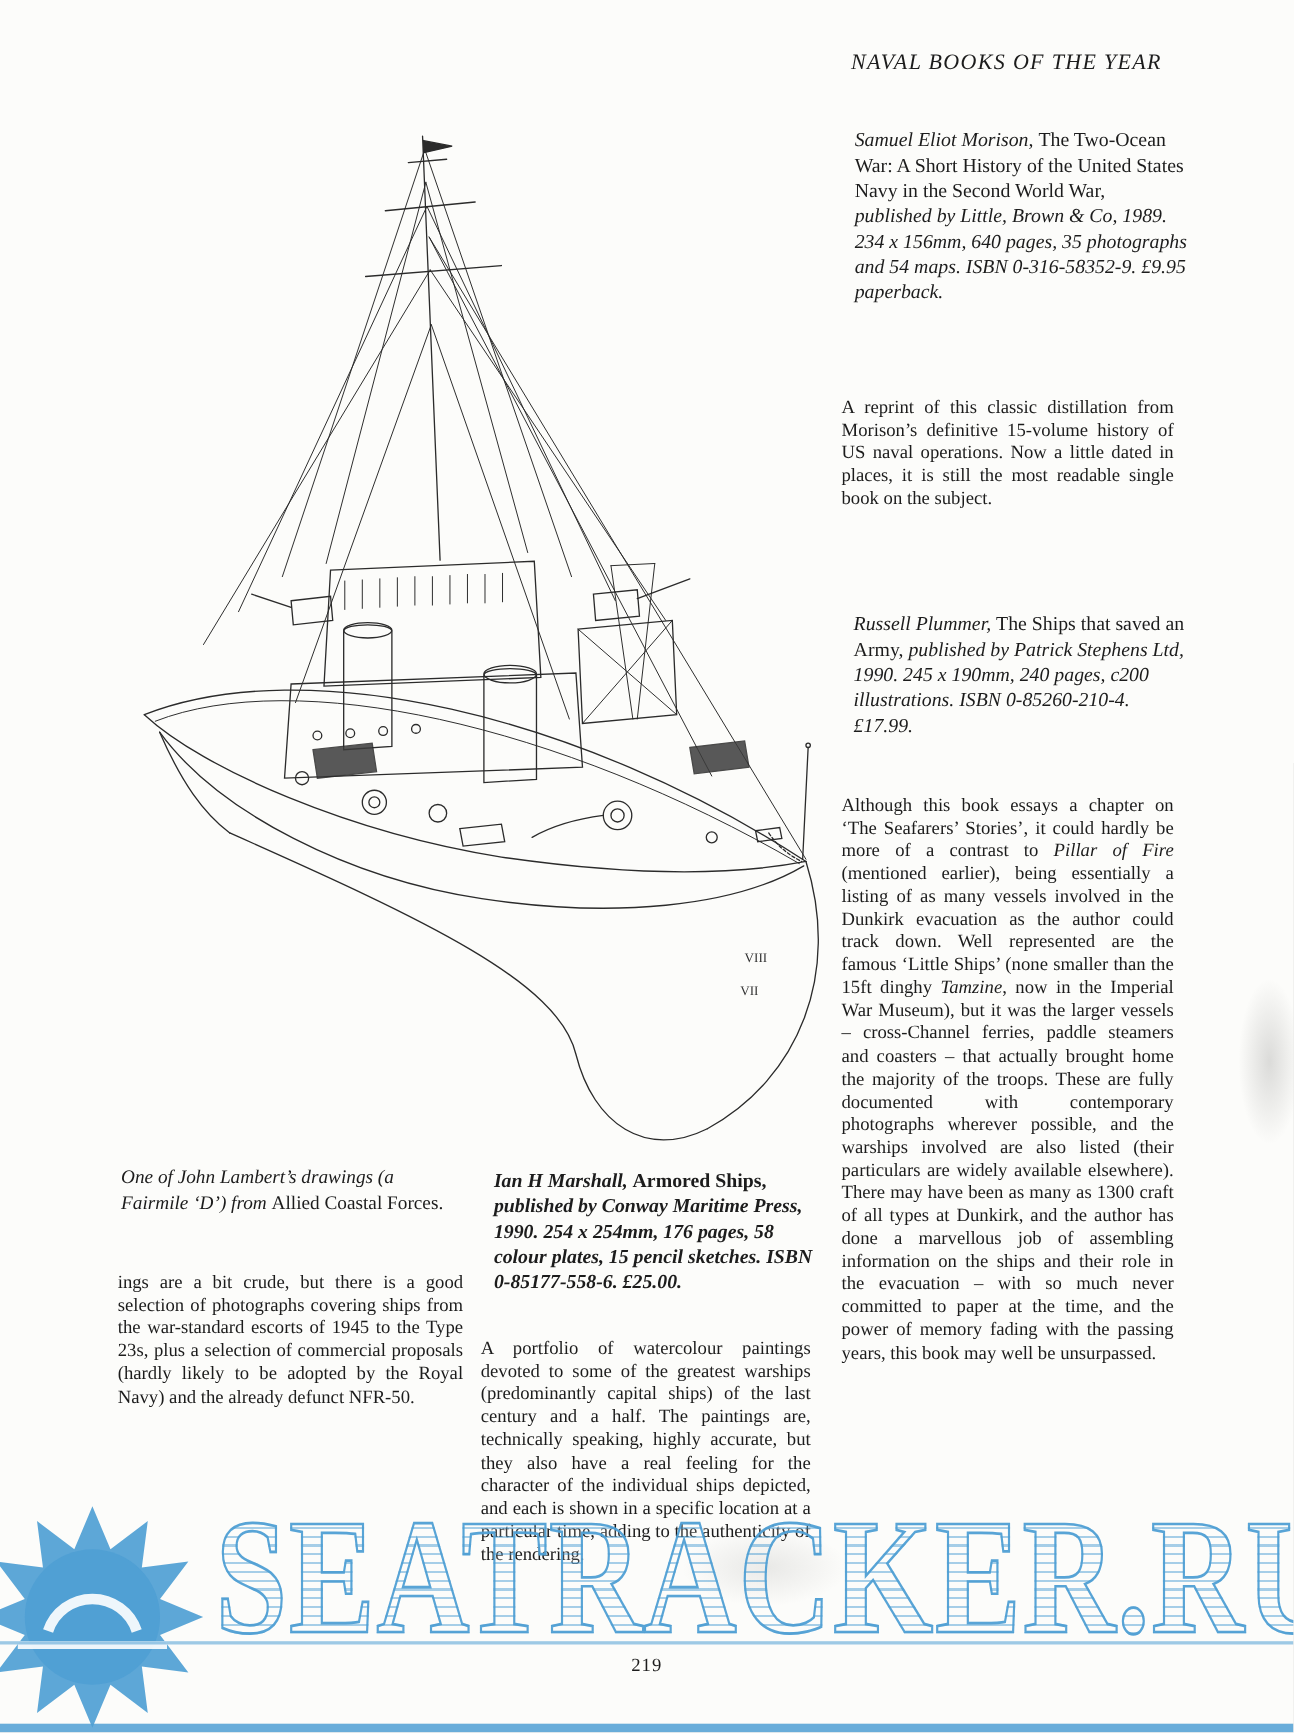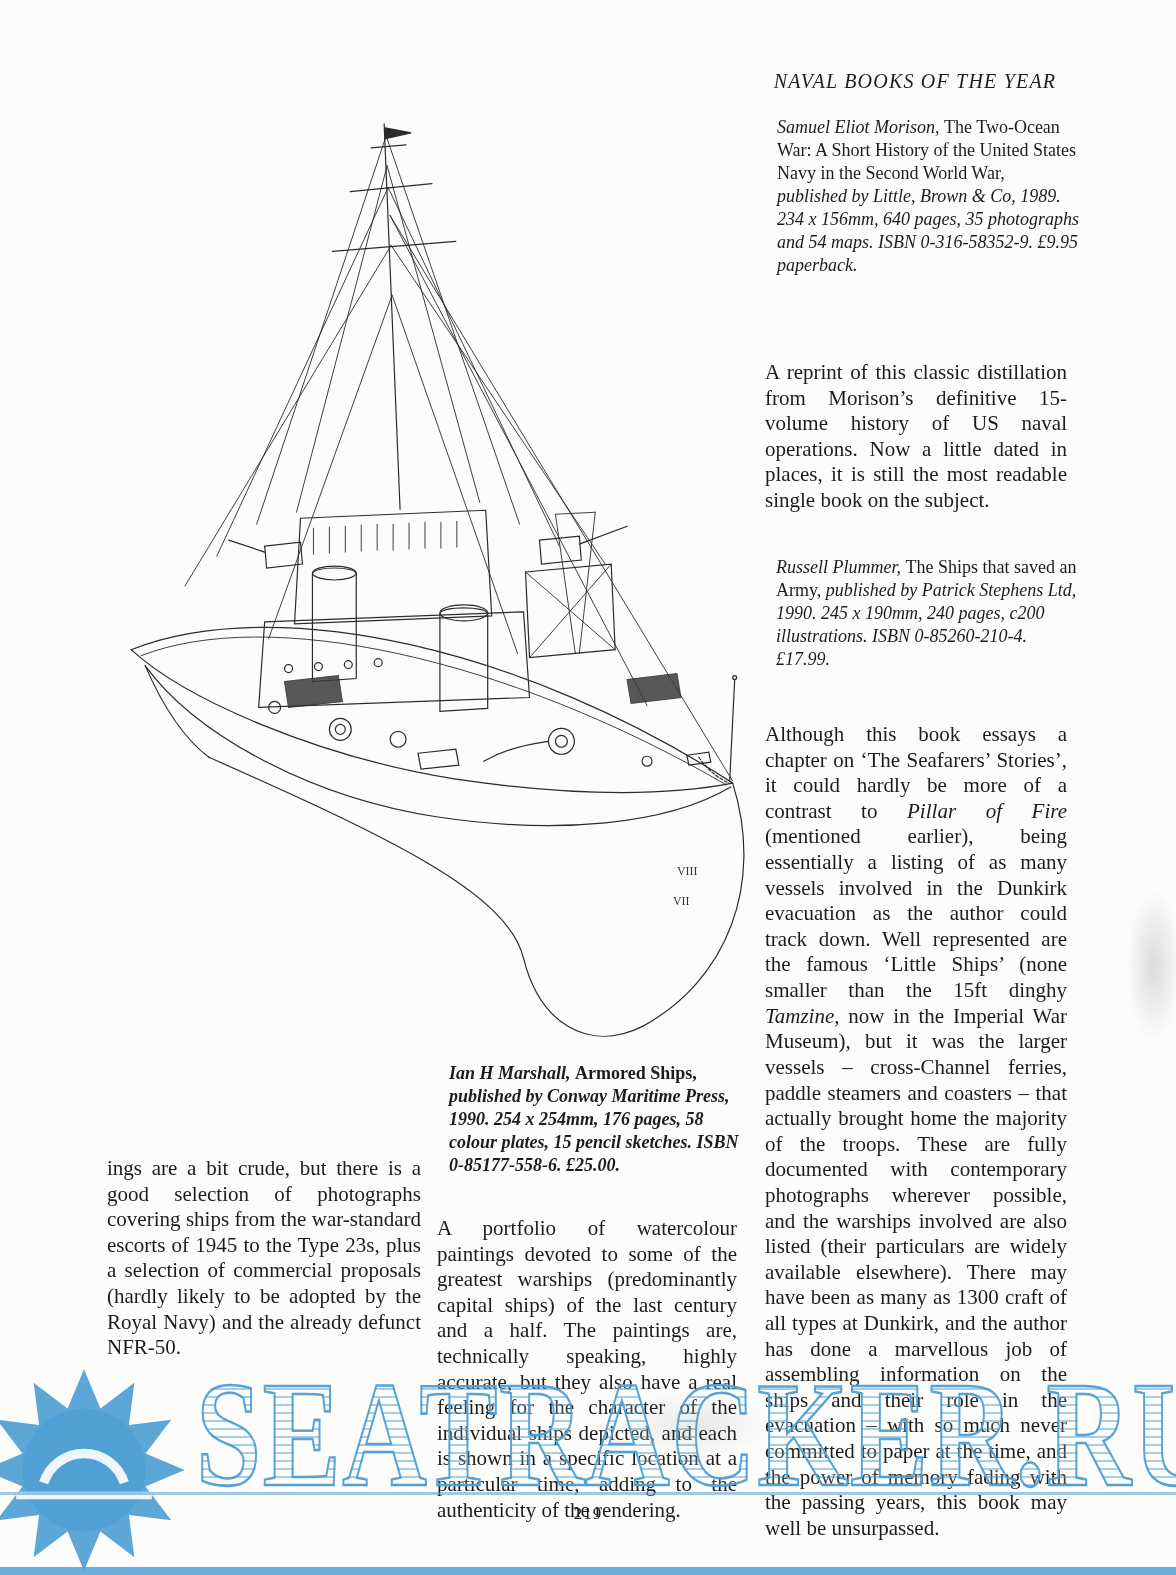--- a/index.html
+++ b/index.html
@@ -5,23 +5,22 @@
   html,body { margin:0; padding:0; background:#e8e8e6; }
   .page {
     position:relative; width:1176px; height:1575px; margin:0 auto;
     background:#fcfcfa; overflow:hidden;
     font-family:"Liberation Serif", serif; color:#1c1c1c;
   }
   .running-head {
     position:absolute; top:46px; left:763px; width:304px;
     font-style:italic; font-size:20px; letter-spacing:1.2px; text-align:center;
     white-space:nowrap;
-    margin-top:24px;
   }
-  .body-par { position:absolute; text-align:justify; font-size:21px; line-height:1.22; margin:0; }
+  .body-par { position:absolute; text-align:justify; font-size:17px; line-height:1.22; margin:0; }
   .cit { position:absolute; font-size:18px; line-height:1.28; margin:12px; font-style:italic; text-align:left; }
   .cit .rm, .rm { font-style:normal; }
   .it { font-style:italic; }
 
   
   #cit-morison   { top:104px;  left:765px; width:302px; }
   #rev-morison   { top:360px;  left:765px; width:302px; }
   #cit-plummer   { top:544px;  left:764px; width:302px; }
   #rev-plummer   { top:722px;  left:765px; width:302px; }
   #cit-marshall  { top:1050px; left:437px; width:300px;font-weight:bold; }
@@ -141,20 +140,21 @@
         <path d="M196,588 l54,-6 l4,26 l-54,6 z" fill="#3c3c3c" opacity="0.85"></path>
         <path d="M540,586 l50,-6 l4,24 l-50,6 z" fill="#3c3c3c" opacity="0.85"></path>
       </g>
       <g stroke="none" fill="#333" font-family="Liberation Serif, serif" font-size="12">
         <text x="590" y="782">VIII</text>
         <text x="586" y="812">VII</text>
       </g>
     </svg>
   </figure>
 
+  <div class="caption"><span class="it">One of John Lambert’s drawings (a Fairmile ‘D’) from </span><span class="rm">Allied Coastal Forces.</span></div>
 
   <p class="body-par" id="left-par">ings are a bit crude, but there is a good selection of photographs covering ships from the war-standard escorts of 1945 to the Type 23s, plus a selection of commercial proposals (hardly likely to be adopted by the Royal Navy) and the already defunct NFR-50.</p>
 
   <p class="cit" id="cit-marshall"><span class="it">Ian H Marshall, </span><span class="rm">Armored Ships, </span><span class="it">published by Conway Maritime Press, 1990. 254 x 254mm, 176 pages, 58 colour plates, 15 pencil sketches. ISBN 0-85177-558-6. £25.00.</span></p>
   <p class="body-par" id="rev-marshall">A portfolio of watercolour paintings devoted to some of the greatest warships (predominantly capital ships) of the last century and a half. The paintings are, technically speaking, highly accurate, but they also have a real feeling for the character of the individual ships depicted, and each is shown in a specific location at a particular time, adding to the authenticity of the rendering.</p>
 
   <p class="cit" id="cit-morison"><span class="it">Samuel Eliot Morison, </span><span class="rm">The Two-Ocean War: A Short History of the United States Navy in the Second World War, </span><span class="it">published by Little, Brown &amp; Co, 1989. 234 x 156mm, 640 pages, 35 photographs and 54 maps. ISBN 0-316-58352-9. £9.95 paperback.</span></p>
 
   <p class="body-par" id="rev-morison">A reprint of this classic distillation from Morison’s definitive 15-volume history of US naval operations. Now a little dated in places, it is still the most readable single book on the subject.</p>
 

